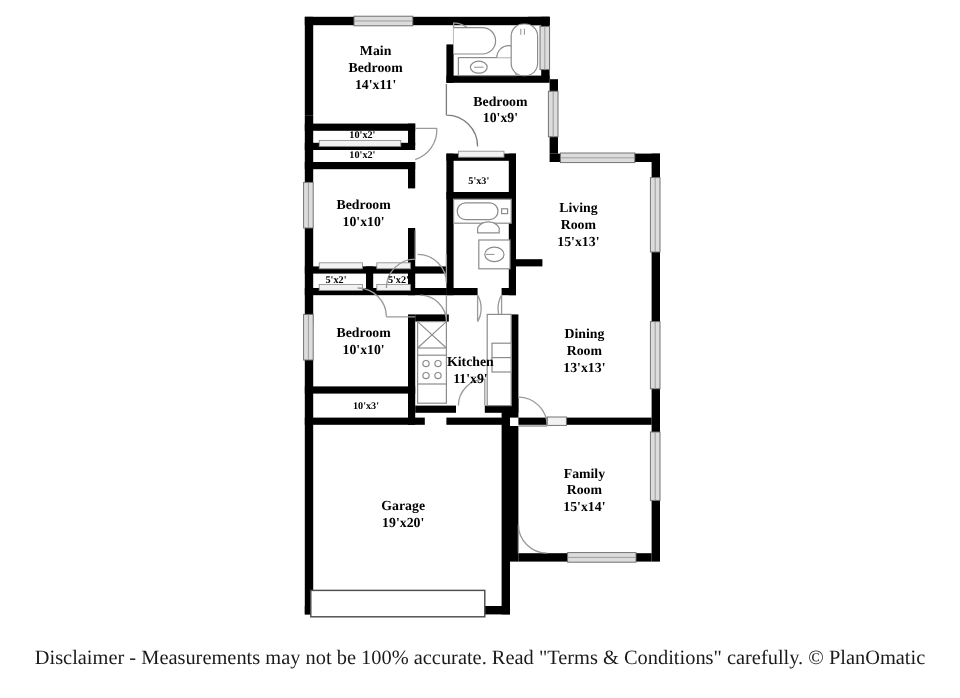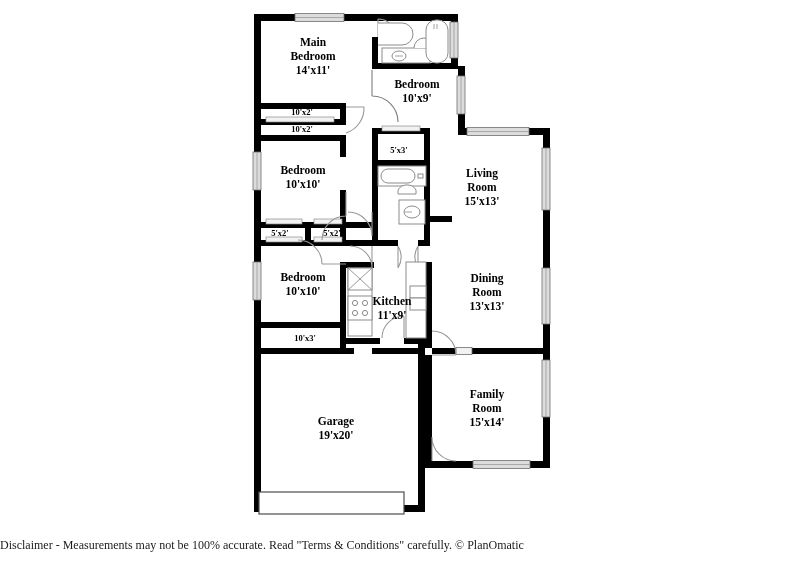--- a/index.html
+++ b/index.html
@@ -33,22 +33,23 @@
     font-size: 11.5px;
   }
   .room-label.small {
     font-size: 8.5px;
   }
   .disclaimer {
     position: absolute;
     left: 0;
     top: 538px;
     width: 800px;
+    text-align: center;
     font-family: "Liberation Serif", serif;
-    font-size: 12px;
+    font-size: 17px;
     color: #1a1a1a;
   }
 </style>
 </head>
 <body>
 
 <div id="plan-root">
 
   <svg class="floorplan" viewBox="0 0 800 582">
 

